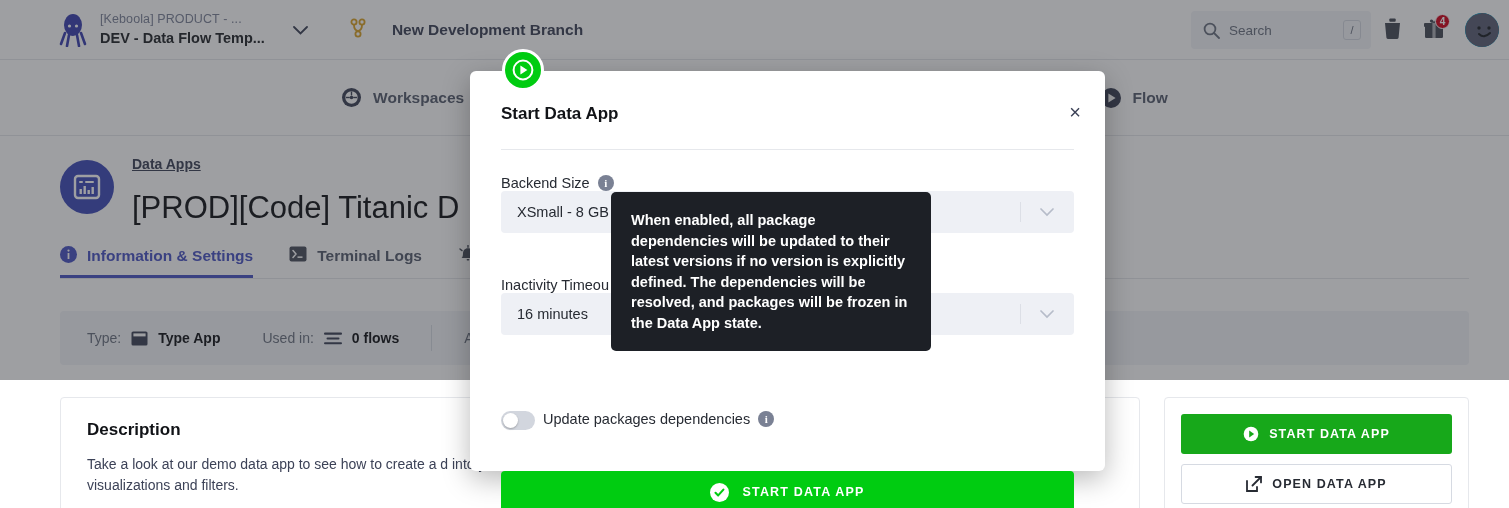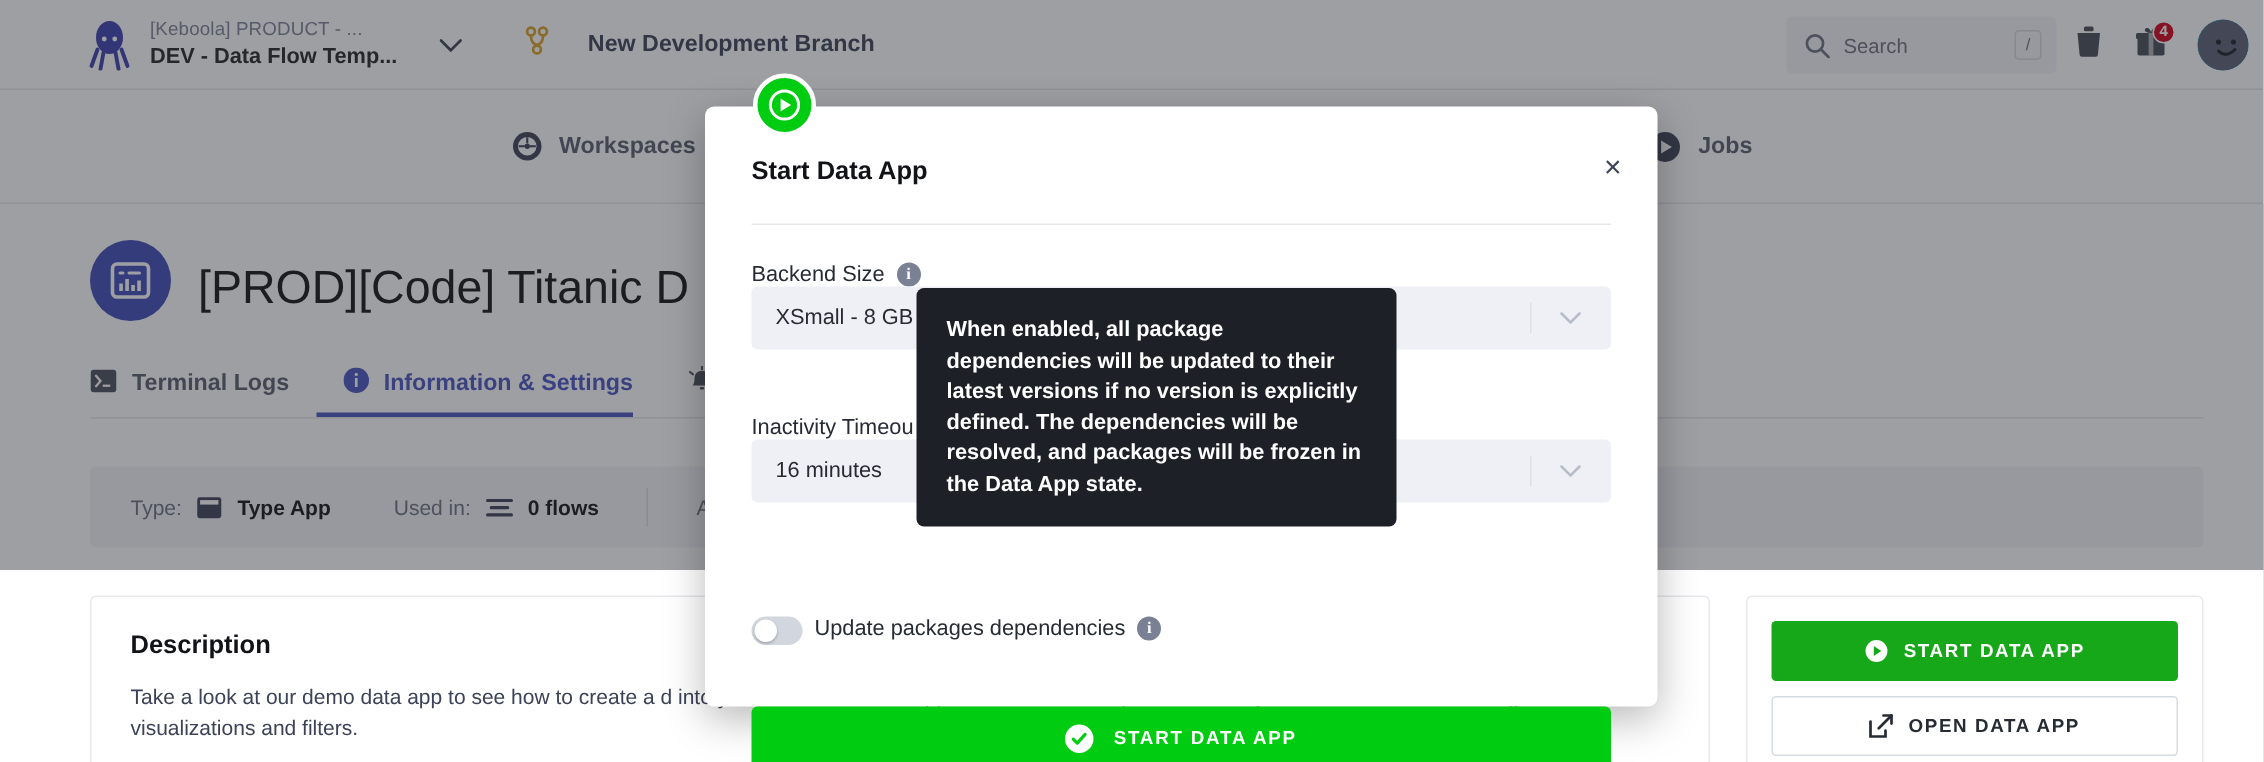--- a/index.html
+++ b/index.html
@@ -334,61 +334,62 @@
         </span>
         <span class="lbl">Workspaces</span>
       </div>
       <div class="navitem">
         <span class="ico">
           <svg width="22" height="22" viewBox="0 0 22 22">
               <circle cx="11" cy="11" r="10" fill="#3c4257"></circle>
               <path d="M8.4 6.6 L15.6 11 L8.4 15.4 Z" fill="#fff"></path>
             </svg>
         </span>
-        <span class="lbl">Jobs</span>
+        <span class="lbl">Flow</span>
       </div>
     </div>
 
     <div class="titlewrap">
       <div class="app-icon">
         <svg width="30" height="30" viewBox="0 0 30 30">
           <rect x="3" y="4" width="24" height="22" rx="3" fill="none" stroke="#fff" stroke-width="2.4"></rect>
           <rect x="7" y="9" width="4" height="2" rx="1" fill="#fff"></rect>
           <rect x="13" y="9" width="9" height="2" rx="1" fill="#fff"></rect>
           <rect x="7.5" y="17" width="2.4" height="5" fill="#fff"></rect>
           <rect x="11.5" y="14" width="2.4" height="8" fill="#fff"></rect>
           <rect x="15.5" y="18" width="2.4" height="4" fill="#fff"></rect>
           <rect x="19.5" y="15" width="2.4" height="7" fill="#fff"></rect>
         </svg>
       </div>
       <div>
+        <div class="crumb">Data Apps</div>
         <div class="bigtitle">[PROD][Code] Titanic D</div>
       </div>
     </div>
 
     <div class="subtabs">
+      <div class="subtab active">
+        <span>
+          <svg width="17" height="17" viewBox="0 0 17 17">
+              <circle cx="8.5" cy="8.5" r="8.5" fill="#4a54c4"></circle>
+              <rect x="7.6" y="7" width="1.8" height="6" fill="#fff"></rect>
+              <circle cx="8.5" cy="4.6" r="1.1" fill="#fff"></circle>
+            </svg>
+        </span>
+        <span>Information &amp; Settings</span>
+      </div>
       <div class="subtab">
         <span>
           <svg width="18" height="16" viewBox="0 0 18 16">
               <rect x="0.5" y="0.5" width="17" height="15" rx="2" fill="#4a4f5c"></rect>
               <path d="M4 4.5 L7 8 L4 11.5" stroke="#fff" stroke-width="1.5" fill="none" stroke-linecap="round"></path>
               <rect x="8.5" y="10.4" width="5" height="1.5" fill="#fff"></rect>
             </svg>
         </span>
         <span>Terminal Logs</span>
-      </div>
-      <div class="subtab active">
-        <span>
-          <svg width="17" height="17" viewBox="0 0 17 17">
-              <circle cx="8.5" cy="8.5" r="8.5" fill="#4a54c4"></circle>
-              <rect x="7.6" y="7" width="1.8" height="6" fill="#fff"></rect>
-              <circle cx="8.5" cy="4.6" r="1.1" fill="#fff"></circle>
-            </svg>
-        </span>
-        <span>Information &amp; Settings</span>
       </div>
       <div class="subtab">
         <span>
           <svg width="20" height="19" viewBox="0 0 20 19">
             <path d="M10 3.2 C6.7 3.2 5 5.6 5 8.6 C5 12 3.6 13 3.6 13 h12.8 s-1.4 -1 -1.4 -4.4 C15 5.6 13.3 3.2 10 3.2 Z" fill="#4a4f5c"></path>
             <rect x="8.6" y="14" width="2.8" height="1.6" rx=".8" fill="#4a4f5c"></rect>
             <path d="M2 4 L4 5.6 M18 4 L16 5.6 M10 0.4 L10 2.2" stroke="#4a4f5c" stroke-width="1.4" stroke-linecap="round"></path>
           </svg>
         </span>
         <span></span>

